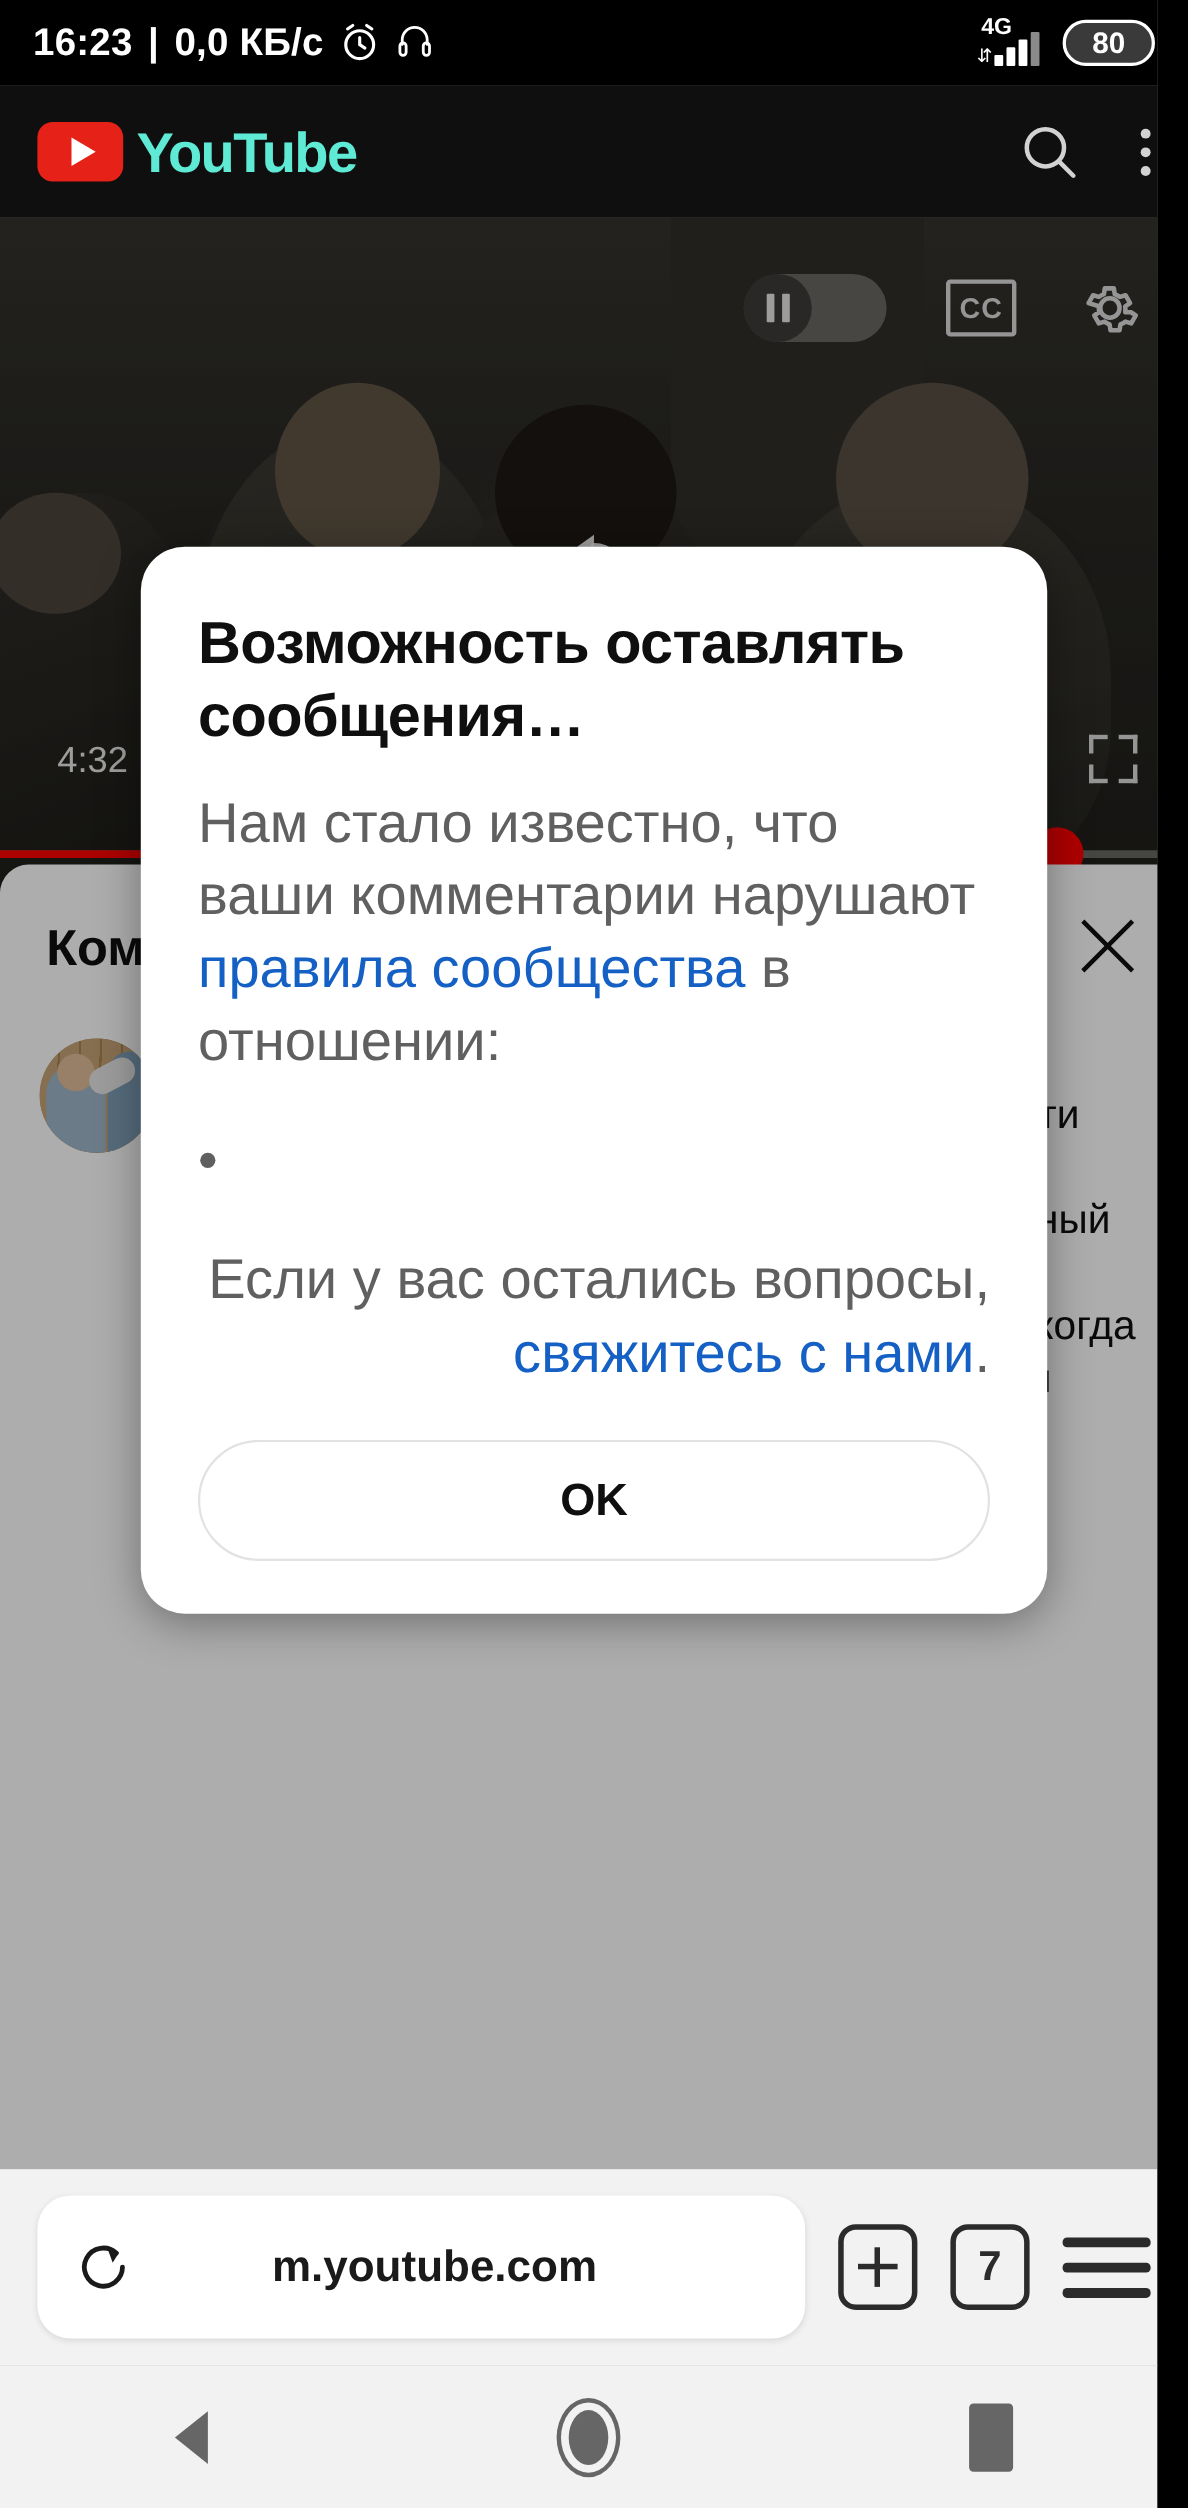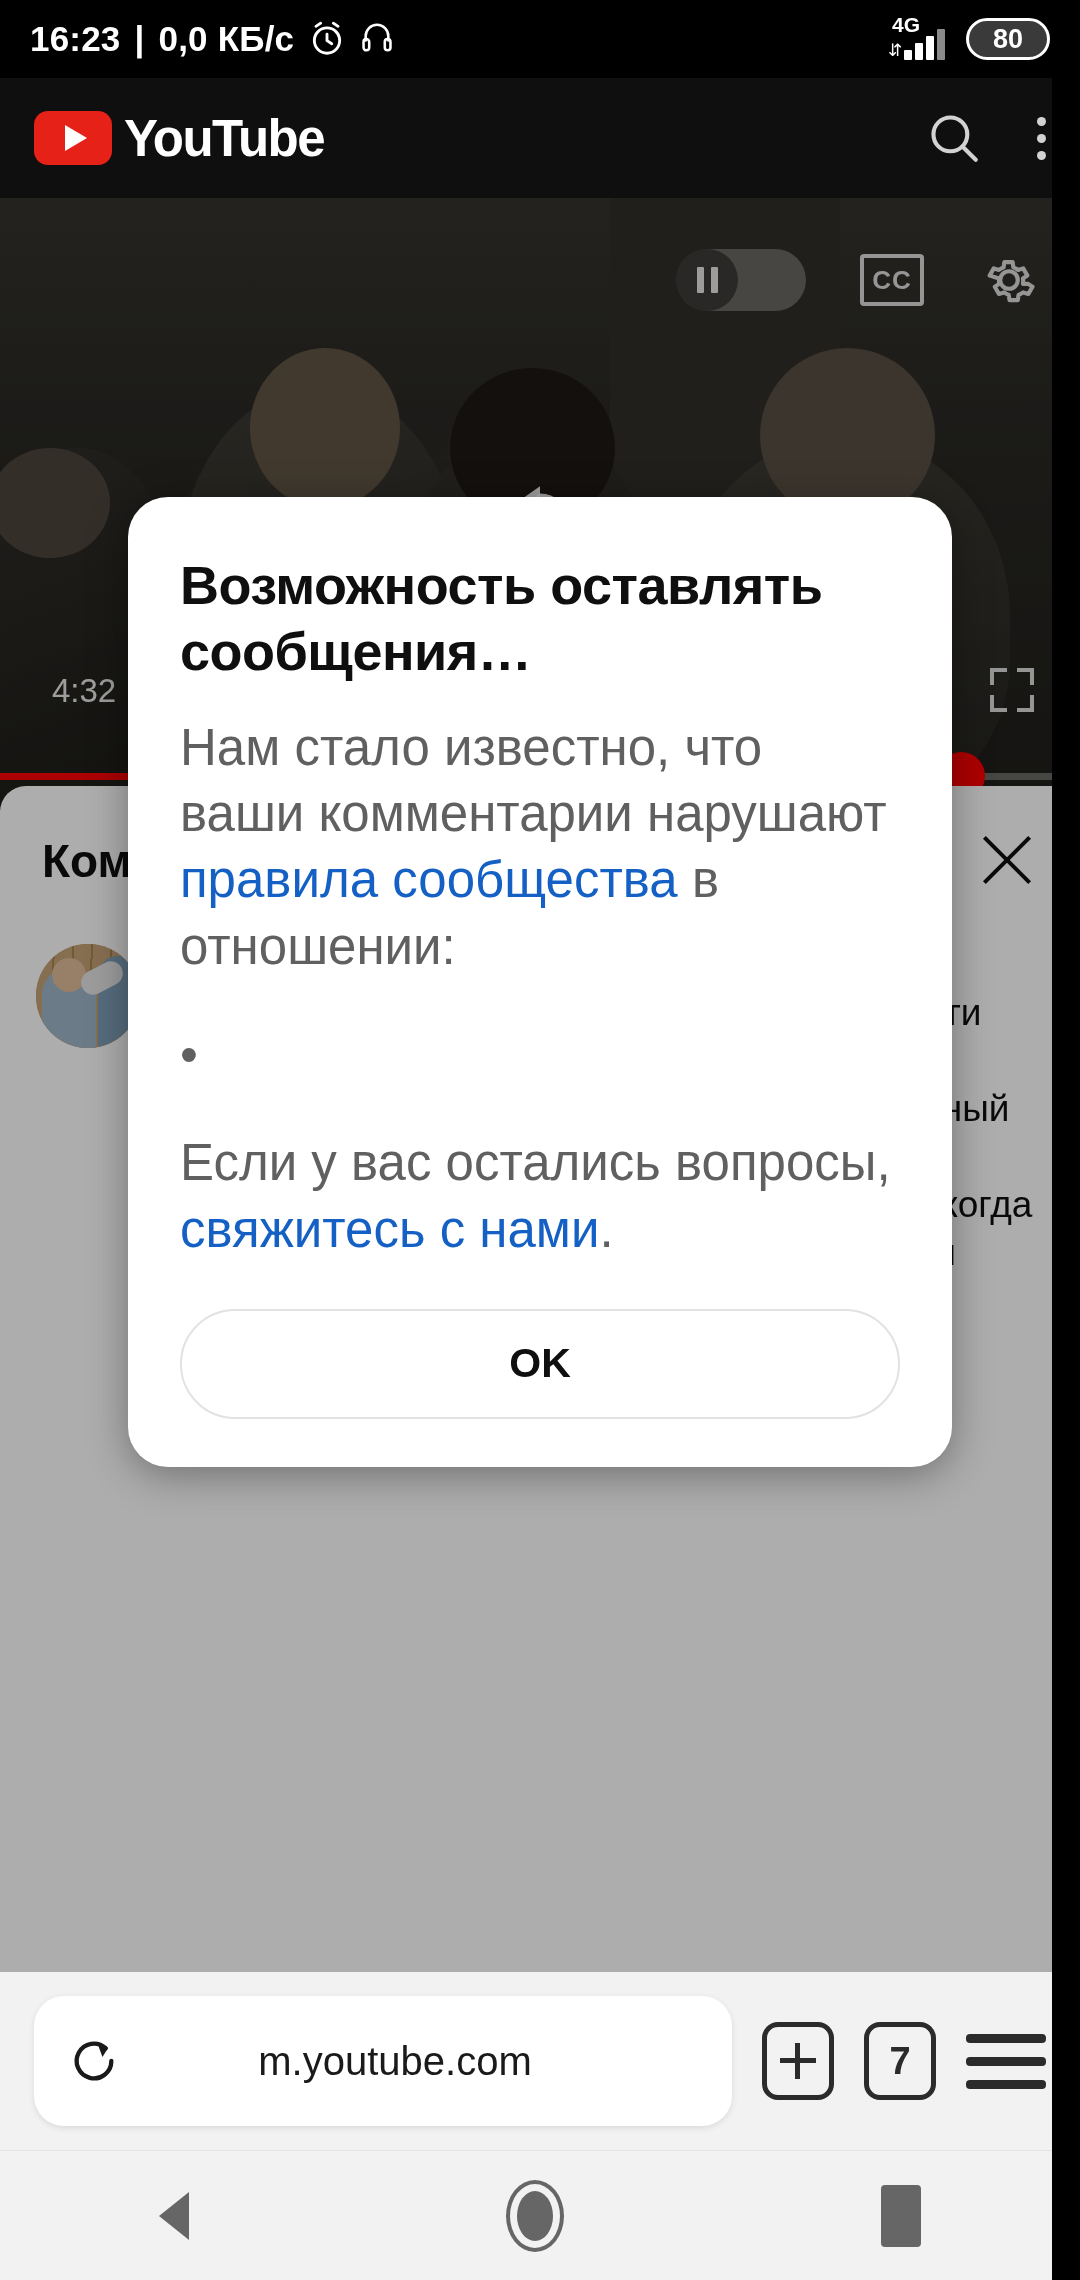--- a/index.html
+++ b/index.html
@@ -27,21 +27,21 @@
   .batt span { color:#fff; font-size:27px; font-weight:bold; }
 
   
   #ytheader { position:absolute; top:78px; left:0; width:1080px; height:120px; background:#0f0f0f;
       display:flex; align-items:center; justify-content:space-between; padding:0 34px; z-index:55; }
   .yt-brand { display:flex; align-items:center; gap:12px; }
   .yt-logo { width:78px; height:54px; background:#e62117; border-radius:14px;
       display:flex; align-items:center; justify-content:center; }
   .yt-logo .tri { width:0;height:0;border-left:22px solid #fff;border-top:13px solid transparent;
       border-bottom:13px solid transparent; margin-left:5px; }
-  .yt-word { color:#ffffff; font-size:51px; font-weight:bold; letter-spacing:-1.5px; }
+  .yt-word { color:#5eead4; font-size:51px; font-weight:bold; letter-spacing:-1.5px; }
   .yt-actions { display:flex; align-items:center; gap:54px; }
   .kebab { display:flex; flex-direction:column; gap:8px; align-items:center; }
   .kebab i { width:9px; height:9px; border-radius:50%; background:#d2d2d2; display:block; }
 
   
   #player { position:absolute; top:198px; left:0; width:1080px; height:612px; overflow:hidden;
       background:#2a2a24; z-index:40; }
   .vid-img { position:absolute; inset:0; }
   .vbg { position:absolute; inset:0;
      background:
@@ -123,33 +123,33 @@
   #scrim { position:absolute; top:198px; left:0; width:1080px; height:1774px;
       background:rgba(0,0,0,.32); z-index:50; }
 
   
   #dialog { position:absolute; left:128px; top:497px; width:824px; background:#fff;
       border-radius:40px; z-index:70; padding:56px 52px 48px 52px;
       box-shadow:0 8px 40px rgba(0,0,0,.35); }
   .dlg-title { font-size:54px; font-weight:bold; line-height:1.22; color:#0f0f0f; letter-spacing:-.5px; }
   .dlg-body { margin-top:30px; font-size:51px; line-height:1.30; color:#606060; }
   .dlg-body p { margin-bottom:42px; }
-  .dlg-body p:last-child { margin-bottom:3px; }
+  .dlg-body p:last-child { margin-bottom:3px;text-align:right; }
   .dlg-body a { color:#1560c4; text-decoration:none; }
   .bullet-row { display:flex; gap:14px; }
   .bullet-row .dot { color:#606060; }
   .dlg-btn { margin-top:46px; width:100%; height:110px; border:2px solid #e2e2e2; border-radius:55px;
       background:#fff; display:flex; align-items:center; justify-content:center;
       font-size:41px; font-weight:bold; color:#0f0f0f; font-family:"Liberation Sans", sans-serif; }
 
   
   #browserbar { position:absolute; left:0; top:1972px; width:1080px; height:178px; background:#f2f2f2;
       display:flex; align-items:center; padding:0 34px; gap:30px; z-index:80; }
   .urlbox { flex:1 1 auto; height:130px; background:#fff; border-radius:30px;
-      display:flex; align-items:center; padding:0 34px; gap:26px; box-shadow:0 2px 6px rgba(0,0,0,.10); }
+      display:flex; align-items:center; padding:0 34px; gap:26px; box-shadow:0 2px 6px rgba(0,0,0,.10);font-weight:bold; }
   .reload { width:52px; height:52px; flex:0 0 auto; }
   .urltext { flex:1 1 auto; text-align:center; font-size:40px; color:#1a1a1a; padding-right:54px; }
   .bb-actions { display:flex; align-items:center; gap:30px; flex:0 0 auto; }
   .sqbtn { width:72px; height:78px; border:5px solid #2b2b2b; border-radius:16px;
       display:flex; align-items:center; justify-content:center; font-size:38px; font-weight:bold; color:#2b2b2b; }
   .plus { position:relative; }
   .plus i { position:absolute; background:#2b2b2b; }
   .plus i:first-child { width:36px; height:5px; left:13px; top:31px; }
   .plus i:last-child { width:5px; height:36px; left:28px; top:16px; }
   .burger { width:80px; display:flex; flex-direction:column; gap:14px; }

